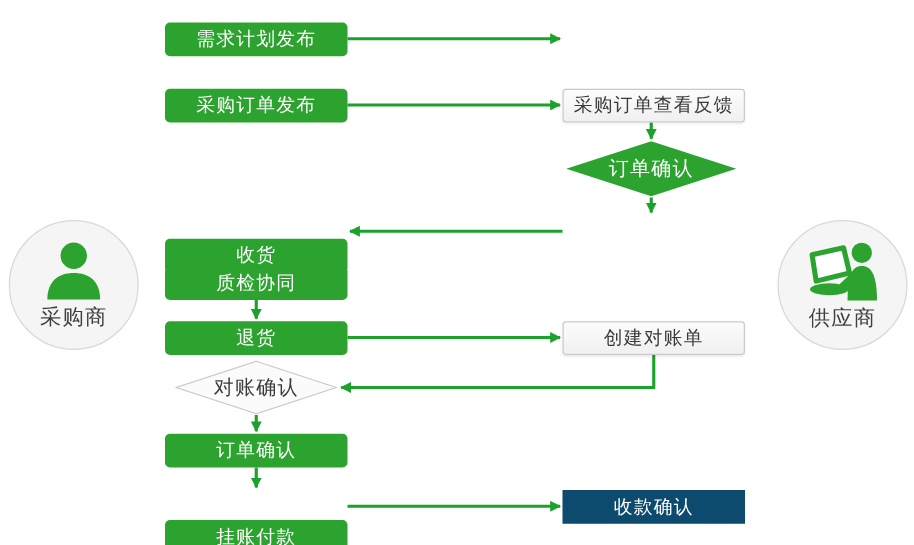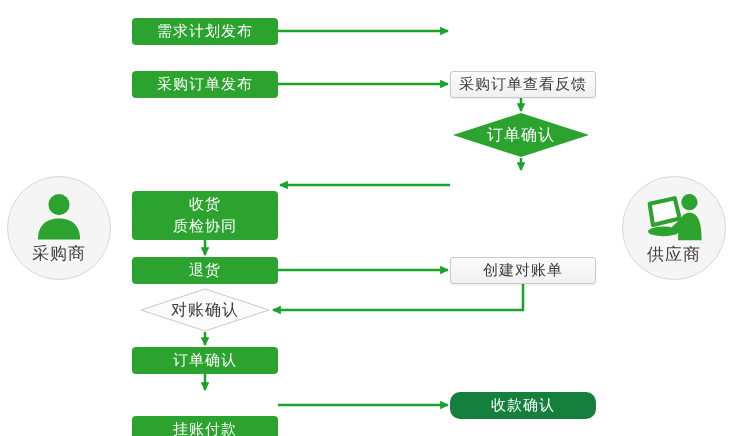--- a/index.html
+++ b/index.html
@@ -16,21 +16,21 @@
   }
   .gbox{
     background:#2da32f;color:#ffffff;border-radius:4px;
   }
   .wbox{
     background:linear-gradient(#fcfcfc,#f0f0f0);color:#3a3a3a;
     border:1px solid #c9c9c9;border-radius:3px;
     box-shadow:0 1px 2px rgba(0,0,0,0.08);
   }
   .rbox{
-    background:#15803d;color:#ffffff;border-radius:10px;
+    background:#0c4a6e;color:#ffffff;border-radius:0;
   }
   .diamond{position:absolute;}
   .diamond svg{position:absolute;left:0;top:0;}
   .dlabel{
     position:absolute;left:0;top:0;width:100%;height:100%;
     display:flex;align-items:center;justify-content:center;
     font-size:16px;letter-spacing:1px;white-space:nowrap;
   }
   .dlabel.on-green{color:#ffffff;}
   .dlabel.on-white{color:#3a3a3a;}

